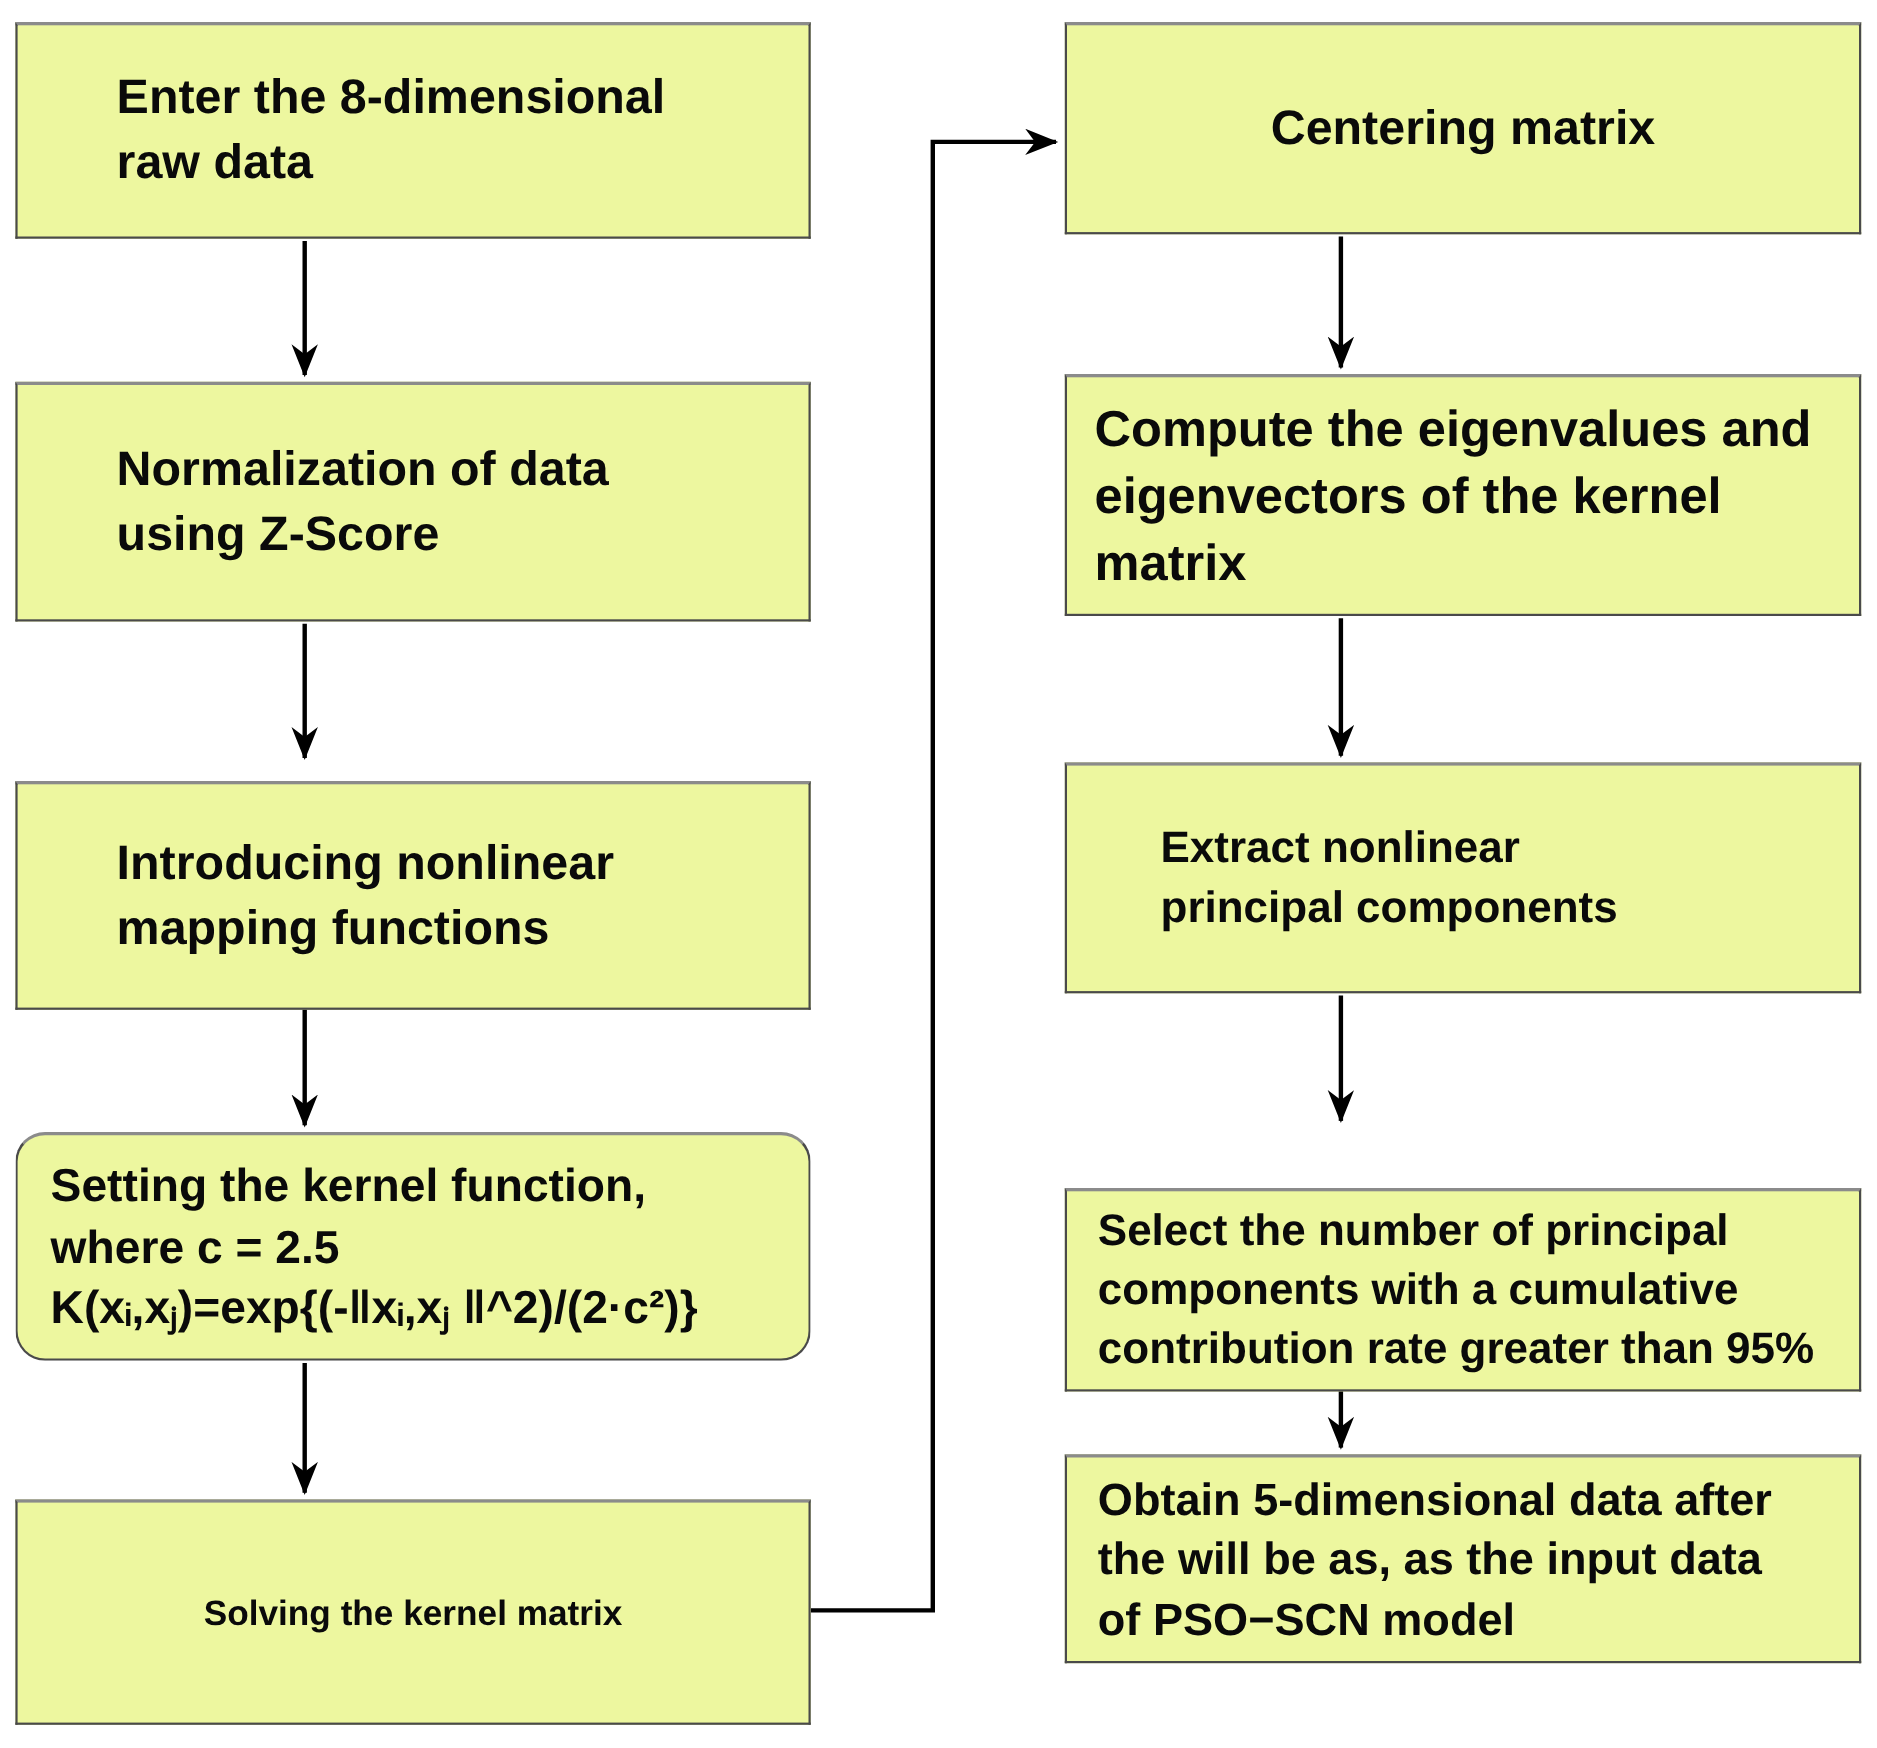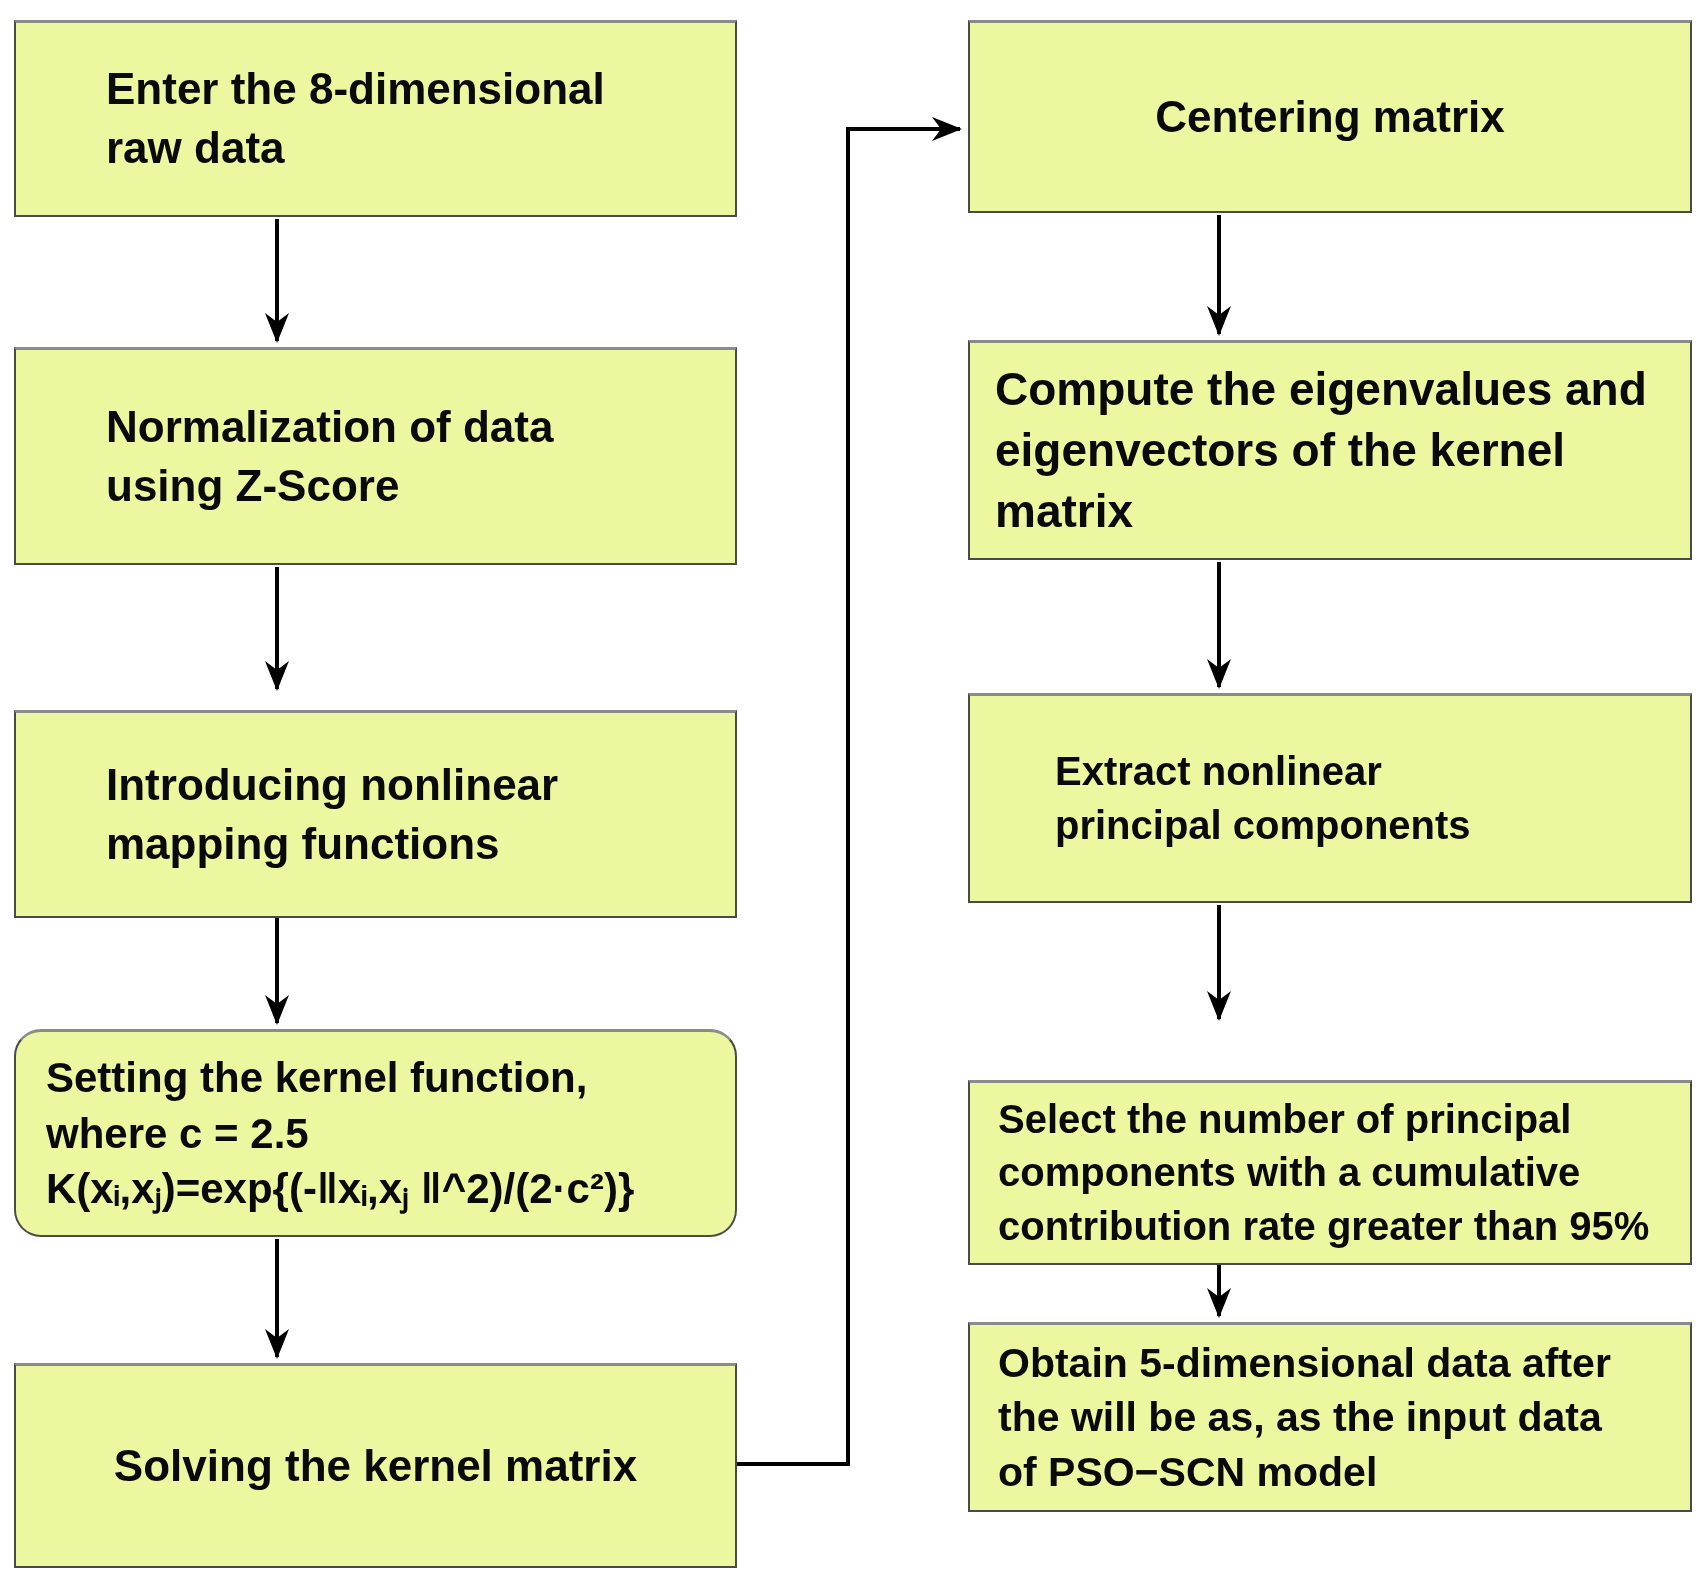--- a/index.html
+++ b/index.html
@@ -44,21 +44,21 @@
   .bx-l { left: 14px; width: 723px; }
   .bx-l1 { top: 20px;   height: 197px; }
   .bx-l2 { top: 347px;  height: 218px; }
   .bx-l3 { top: 710px;  height: 208px; }
   .bx-l4 { top: 1029px; height: 208px; border-radius: 27px; }
   .bx-l5 { top: 1363px; height: 205px; }
   .bx-l1 .box-text, .bx-l2 .box-text, .bx-l3 .box-text {
     font-size: 44px; padding-left: 90px; padding-right: 30px;
   }
   .bx-l4 .box-text { font-size: 42px; padding-left: 30px; padding-right: 12px; }
-  .bx-l5 .box-text { font-size: 44px; text-align: center; padding: 0 20px; }
+  .bx-l5 .box-text { font-size: 32px; text-align: center; padding: 0 20px; }
   
   .bx-r { left: 968px; width: 724px; }
   .bx-r1 { top: 20px;   height: 193px; }
   .bx-r2 { top: 340px;  height: 220px; }
   .bx-r3 { top: 693px;  height: 210px; }
   .bx-r4 { top: 1080px; height: 185px; }
   .bx-r5 { top: 1322px; height: 190px; }
   .bx-r1 .box-text { font-size: 44px; text-align: center; padding: 0 20px; }
   .bx-r2 .box-text { font-size: 46px; padding-left: 25px; padding-right: 12px; }
   .bx-r3 .box-text { font-size: 40px; padding-left: 85px; padding-right: 30px; }

